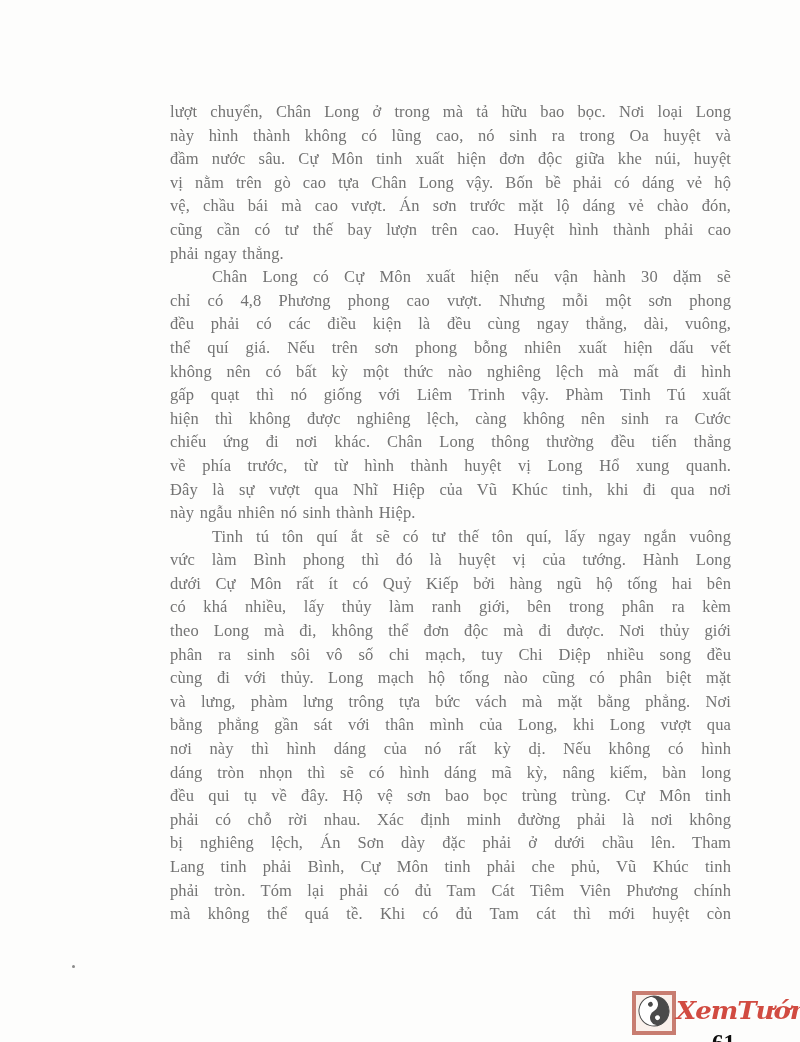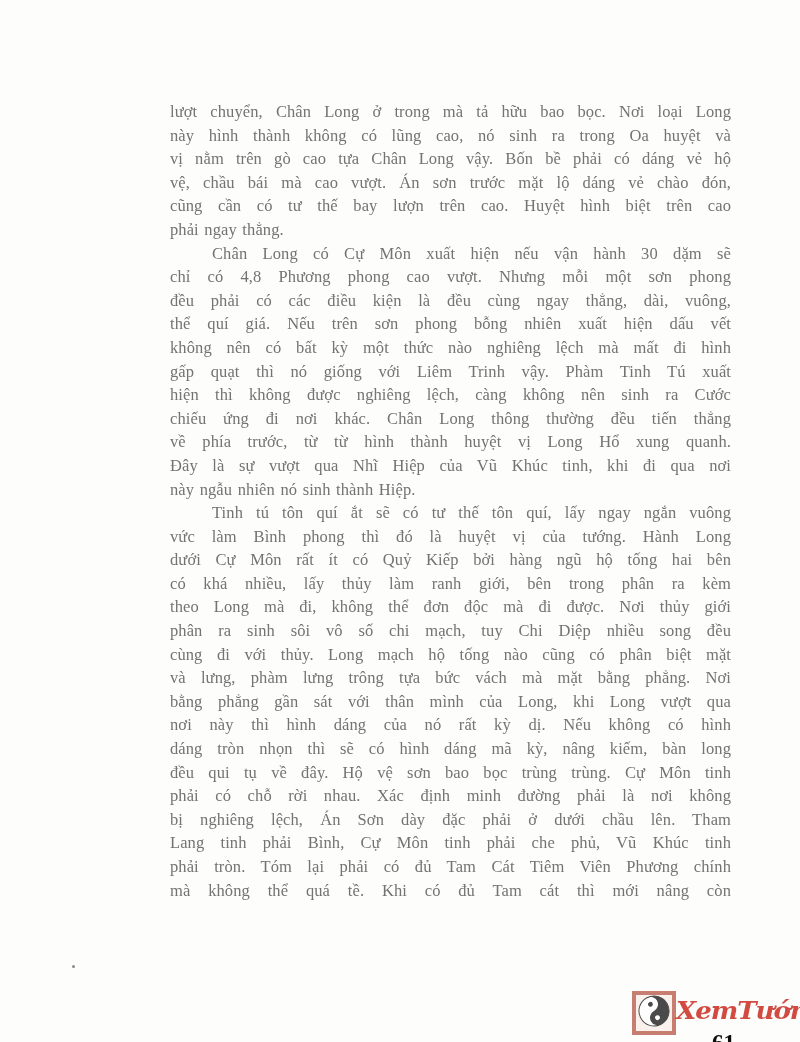--- a/index.html
+++ b/index.html
@@ -92,23 +92,24 @@
 </style>
 </head>
 <body>
 
 <div class="page">
 
   <div class="text-block">
       <div class="para">
         <div class="line">lượt chuyển, Chân Long ở trong mà tả hữu bao bọc. Nơi loại Long</div>
         <div class="line">này hình thành không có lũng cao, nó sinh ra trong Oa huyệt và</div>
+        <div class="line">đầm nước sâu. Cự Môn tinh xuất hiện đơn độc giữa khe núi, huyệt</div>
         <div class="line">vị nằm trên gò cao tựa Chân Long vậy. Bốn bề phải có dáng vẻ hộ</div>
         <div class="line">vệ, chầu bái mà cao vượt. Án sơn trước mặt lộ dáng vẻ chào đón,</div>
-        <div class="line">cũng cần có tư thế bay lượn trên cao. Huyệt hình biệt trên cao</div>
+        <div class="line">cũng cần có tư thế bay lượn trên cao. Huyệt hình thành phải cao</div>
         <div class="line short">phải ngay thẳng.</div>
       </div>
       <div class="para">
         <div class="line first-indent">Chân Long có Cự Môn xuất hiện nếu vận hành 30 dặm sẽ</div>
         <div class="line">chỉ có 4,8 Phương phong cao vượt. Nhưng mỗi một sơn phong</div>
         <div class="line">đều phải có các điều kiện là đều cùng ngay thẳng, dài, vuông,</div>
         <div class="line">thể quí giá. Nếu trên sơn phong bỗng nhiên xuất hiện dấu vết</div>
         <div class="line">không nên có bất kỳ một thức nào nghiêng lệch mà mất đi hình</div>
         <div class="line">gấp quạt thì nó giống với Liêm Trinh vậy. Phàm Tinh Tú xuất</div>
         <div class="line">hiện thì không được nghiêng lệch, càng không nên sinh ra Cước</div>
@@ -127,21 +128,21 @@
         <div class="line">cùng đi với thủy. Long mạch hộ tống nào cũng có phân biệt mặt</div>
         <div class="line">và lưng, phàm lưng trông tựa bức vách mà mặt bằng phẳng. Nơi</div>
         <div class="line">bằng phẳng gần sát với thân mình của Long, khi Long vượt qua</div>
         <div class="line">nơi này thì hình dáng của nó rất kỳ dị. Nếu không có hình</div>
         <div class="line">dáng tròn nhọn thì sẽ có hình dáng mã kỳ, nâng kiếm, bàn long</div>
         <div class="line">đều qui tụ về đây. Hộ vệ sơn bao bọc trùng trùng. Cự Môn tinh</div>
         <div class="line">phải có chỗ rời nhau. Xác định minh đường phải là nơi không</div>
         <div class="line">bị nghiêng lệch, Án Sơn dày đặc phải ở dưới chầu lên. Tham</div>
         <div class="line">Lang tinh phải Bình, Cự Môn tinh phải che phủ, Vũ Khúc tinh</div>
         <div class="line">phải tròn. Tóm lại phải có đủ Tam Cát Tiêm Viên Phương chính</div>
-        <div class="line">mà không thể quá tề. Khi có đủ Tam cát thì mới nâng còn</div>
+        <div class="line">mà không thể quá tề. Khi có đủ Tam cát thì mới huyệt còn</div>
       </div>
     </div>
 
   <div class="scan-speck"></div>
 
   <div class="watermark">
     <div class="logo-frame">
       <span>
         <svg width="32" height="32" viewBox="0 0 100 100" aria-hidden="true">
           <circle cx="50" cy="50" r="47" fill="#ffffff" stroke="#4a4a4a" stroke-width="3"></circle>

